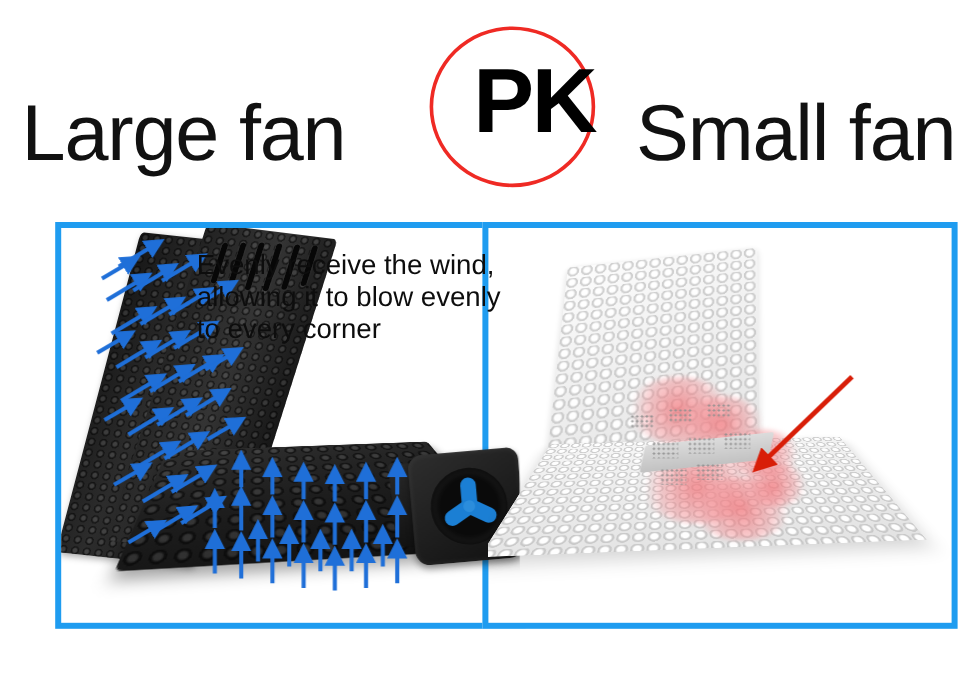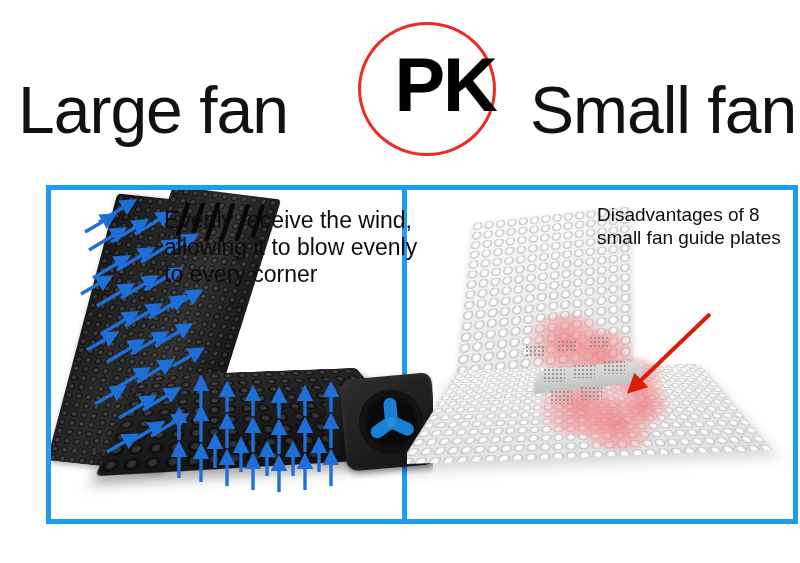--- a/index.html
+++ b/index.html
@@ -399,15 +399,13 @@
     <svg id="red-arrow" width="386" height="329" viewBox="0 0 386 329">
       <defs>
         <marker id="rhead" markerWidth="5" markerHeight="5" refX="2.2" refY="2.5" orient="auto">
           <path d="M0,0 L5,2.5 L0,5 Z" fill="#d81e08"></path>
         </marker>
       </defs>
       <line x1="303" y1="124" x2="228" y2="196" stroke="#d81e08" stroke-width="4" marker-end="url(#rhead)"></line>
     </svg>
   </div>
 
-  <div class="caption" id="caption-right">Disadvantages of 8
-small fan guide plates</div>
 </div>
 
 </body></html>

